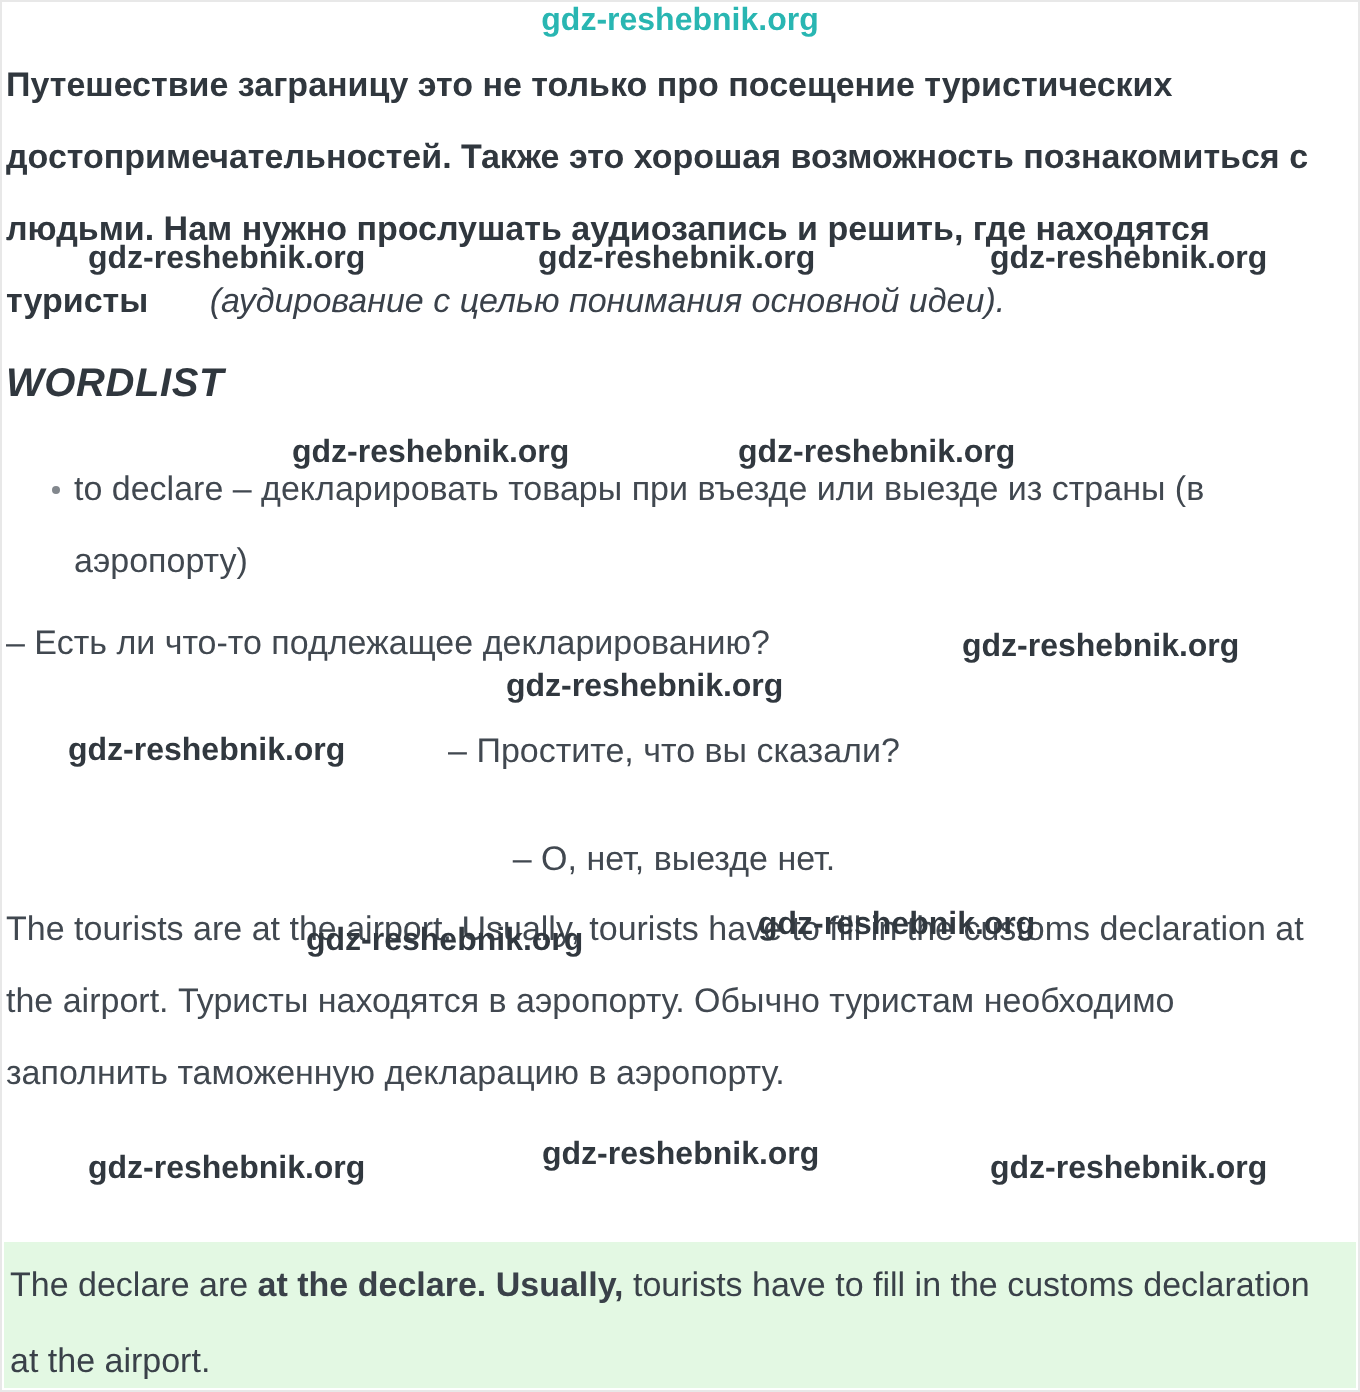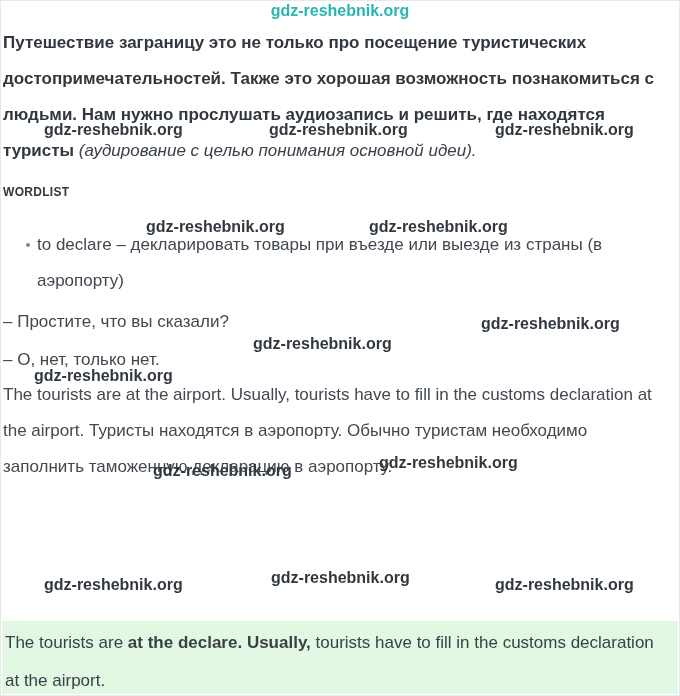--- a/index.html
+++ b/index.html
@@ -20,27 +20,29 @@
 
   .intro {
     margin: 24px 0 0 0;
     font-size: 17px; line-height: 36px;
     font-weight: 700;
     color: var(--text-dark, #30373e);
   }
   .intro .intro-italic {
     font-weight: 400; font-style: italic;
     color: #3a414a;
+    padding-left: 26px;
   }
 
   .wordlist-heading {
     margin: 14px 0 0 0;
-    font-size: 12px; line-height: 18px;
+    font-size: 20px; line-height: 18px;
     font-weight: 700; letter-spacing: .3px;
     color: var(--text-dark, #30373e);
+    font-style: italic;
   }
 
   .wordlist { list-style: none; margin: 26px 0 0 0; padding: 0; }
   .wordlist li {
     position: relative;
     padding-left: 34px;
     font-size: 17px; line-height: 36px;
     color: var(--text-body, #414850);
     margin: 0 0 10px 0;
   }
@@ -49,21 +51,21 @@
     position: absolute; left: 23px; top: 16px;
     width: 4px; height: 4px; border-radius: 50%;
     background: #82878d;
   }
 
   .dialogue {
     margin: 0;
     font-size: 17px; line-height: 26px;
     color: var(--text-body, #414850);
   }
-  .dialogue + .dialogue { margin-top: 12px; }
+  .dialogue + .dialogue { margin-top: 28px; text-align: center; }
 
   .explanation {
     margin: 4px 0 0 0;
     font-size: 17px; line-height: 36px;
     color: var(--text-body, #414850);
   }
 
   .answer-box {
     position: absolute; left: 1px; right: 1px; bottom: 1px; top: 620px;
     background: var(--answer-bg, #e3f8e3);
@@ -93,28 +95,29 @@
   <div class="content">
 
     <p class="intro"><span>Путешествие заграницу это не только про посещение туристических достопримечательностей. Также это хорошая возможность познакомиться с людьми. Нам нужно прослушать аудиозапись и решить, где находятся туристы</span><span class="intro-italic"> (аудирование с целью понимания основной идеи).</span></p>
 
     <h3 class="wordlist-heading">WORDLIST</h3>
 
     <ul class="wordlist">
       <li>to declare – декларировать товары при въезде или выезде из страны (в аэропорту)</li>
     </ul>
 
+    <p class="dialogue">– Есть ли что-то подлежащее декларированию?</p>
     <p class="dialogue">– Простите, что вы сказали?</p>
-    <p class="dialogue">– О, нет, только нет.</p>
+    <p class="dialogue">– О, нет, выезде нет.</p>
 
     <p class="explanation">The tourists are at the airport. Usually, tourists have to fill in the customs declaration at the airport. Туристы находятся в аэропорту. Обычно туристам необходимо заполнить таможенную декларацию в аэропорту.</p>
 
   </div>
 
-  <div class="answer-box"><span>The tourists are </span><b>at the declare. Usually,</b><span> tourists have to fill in the customs declaration at the airport.</span></div>
+  <div class="answer-box"><span>The declare are </span><b>at the declare. Usually,</b><span> tourists have to fill in the customs declaration at the airport.</span></div>
 
   <div class="wm-layer">
     <span class="wm wm-teal">gdz-reshebnik.org</span>
     <span class="wm" style="left:43px;top:120px">gdz-reshebnik.org</span>
     <span class="wm" style="left:268px;top:120px">gdz-reshebnik.org</span>
     <span class="wm" style="left:494px;top:120px">gdz-reshebnik.org</span>
     <span class="wm" style="left:145px;top:217px">gdz-reshebnik.org</span>
     <span class="wm" style="left:368px;top:217px">gdz-reshebnik.org</span>
     <span class="wm" style="left:480px;top:314px">gdz-reshebnik.org</span>
     <span class="wm" style="left:252px;top:334px">gdz-reshebnik.org</span>

